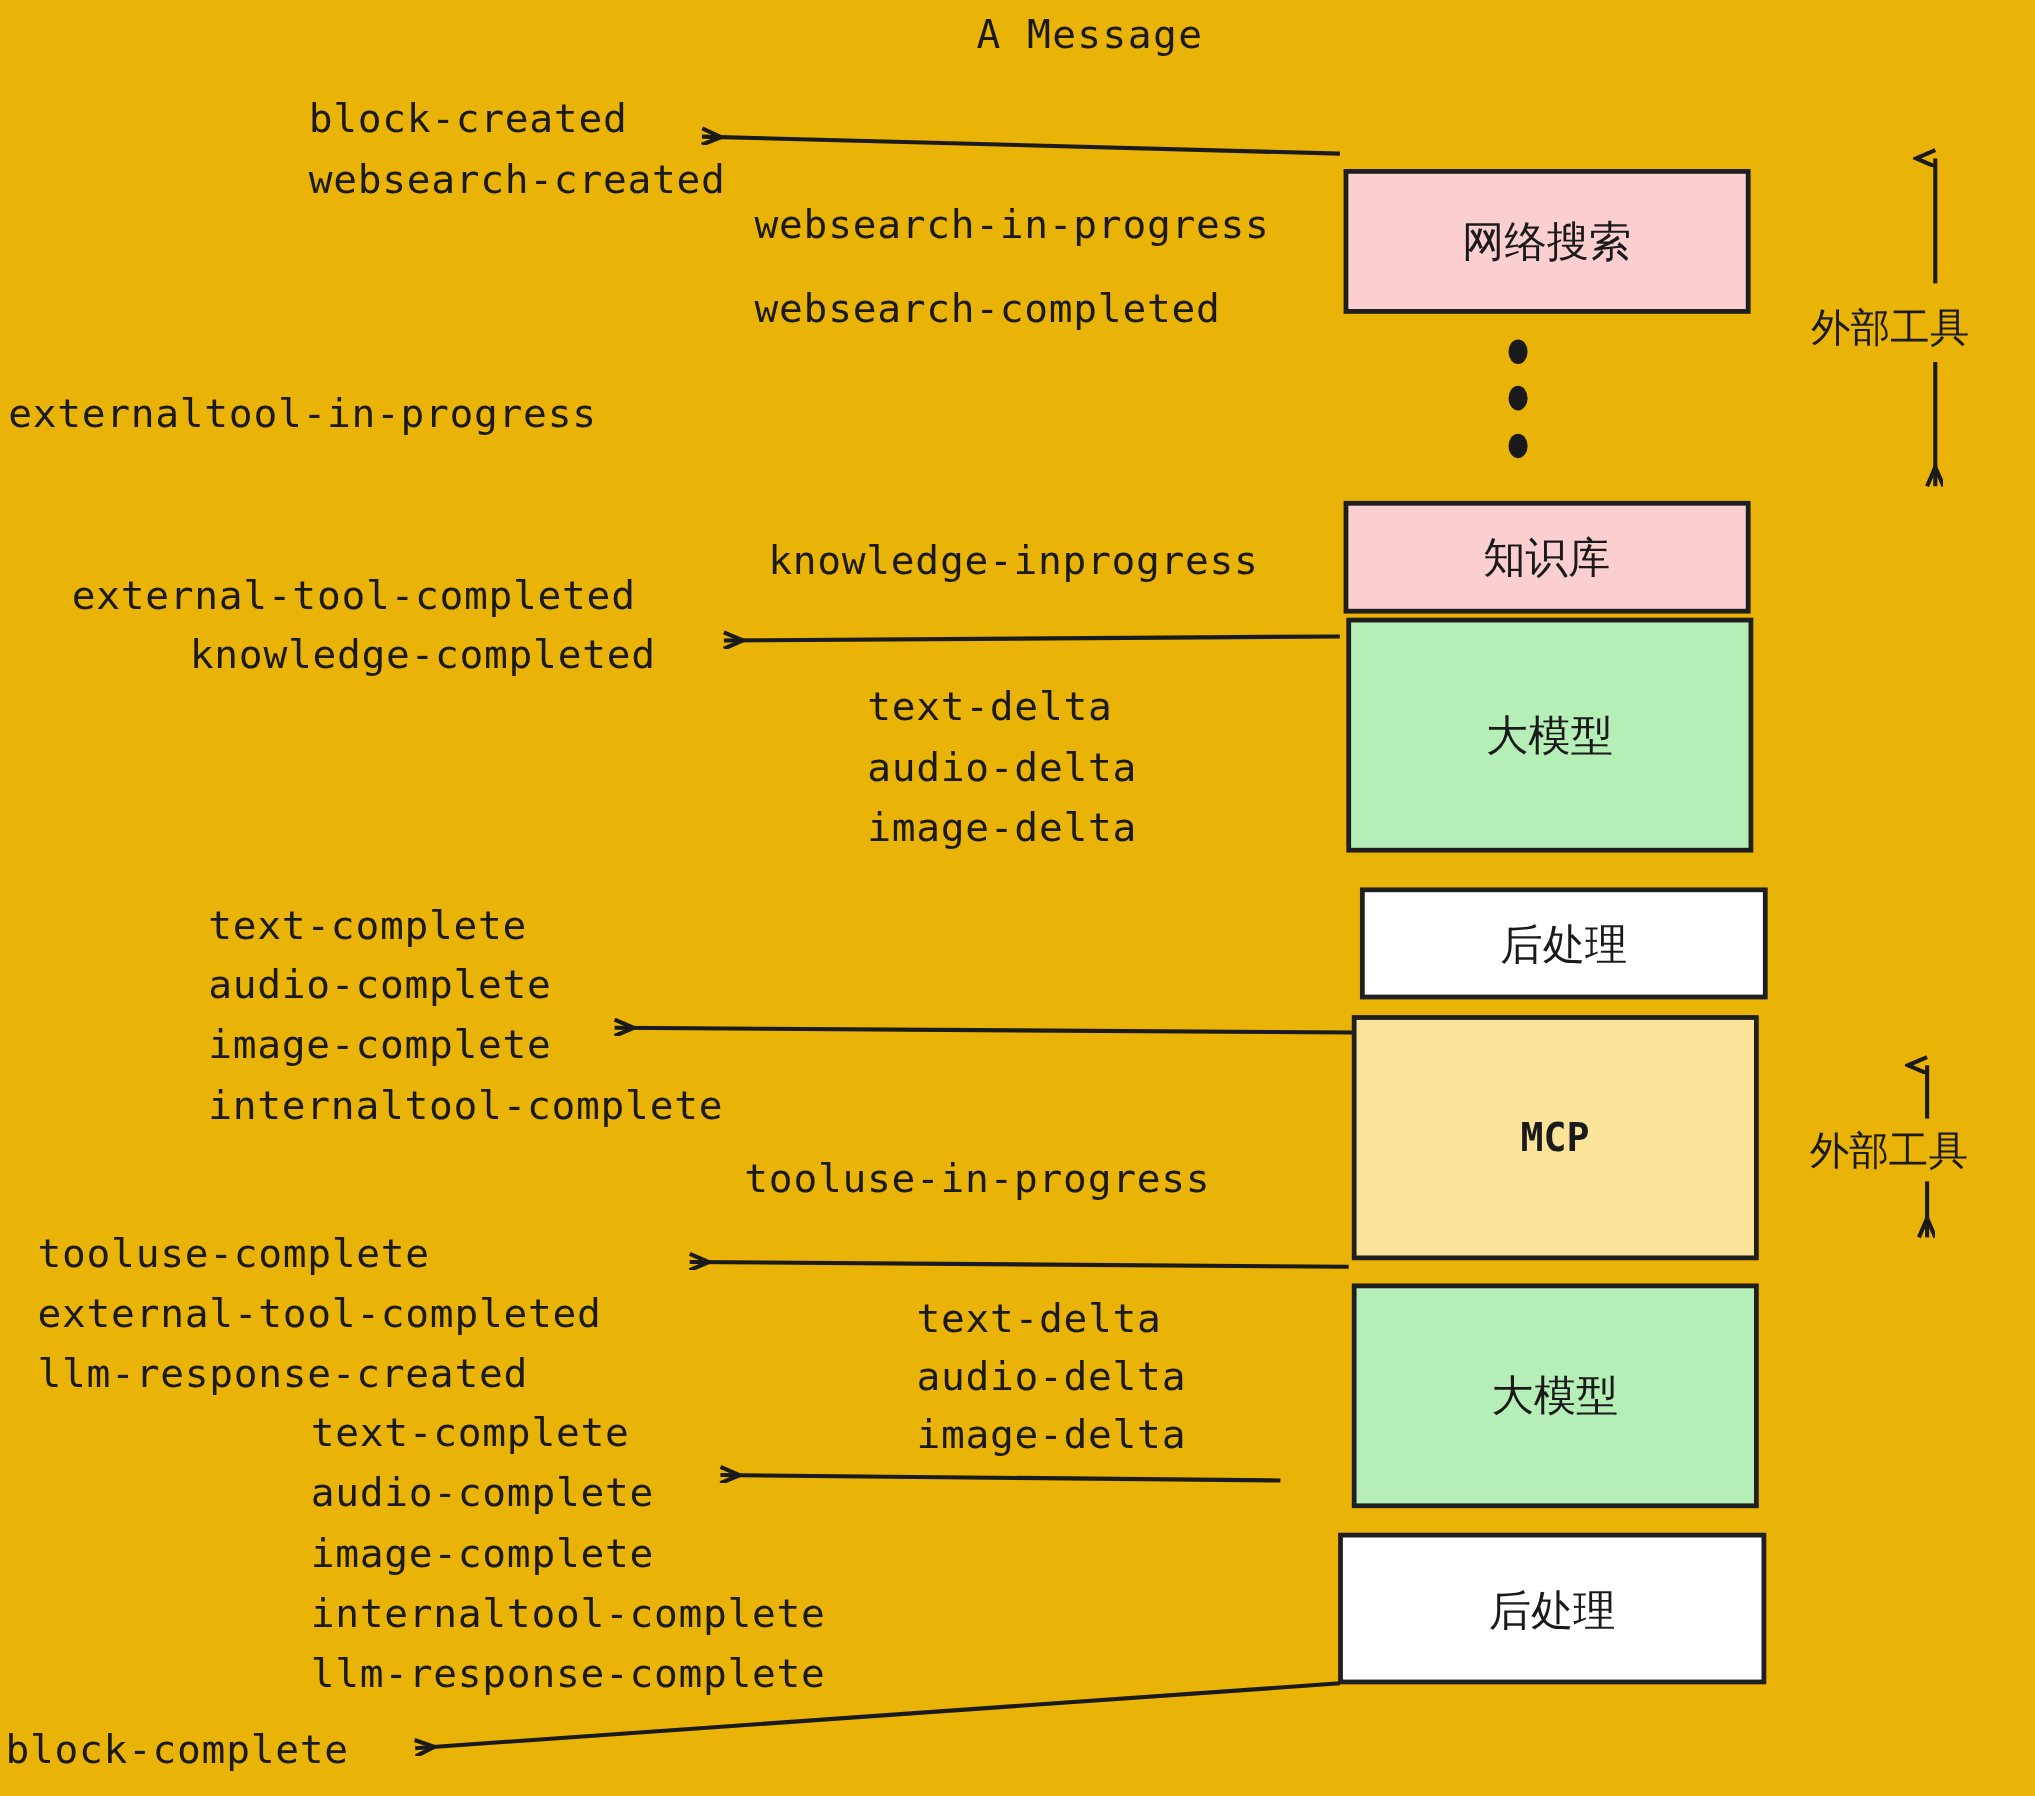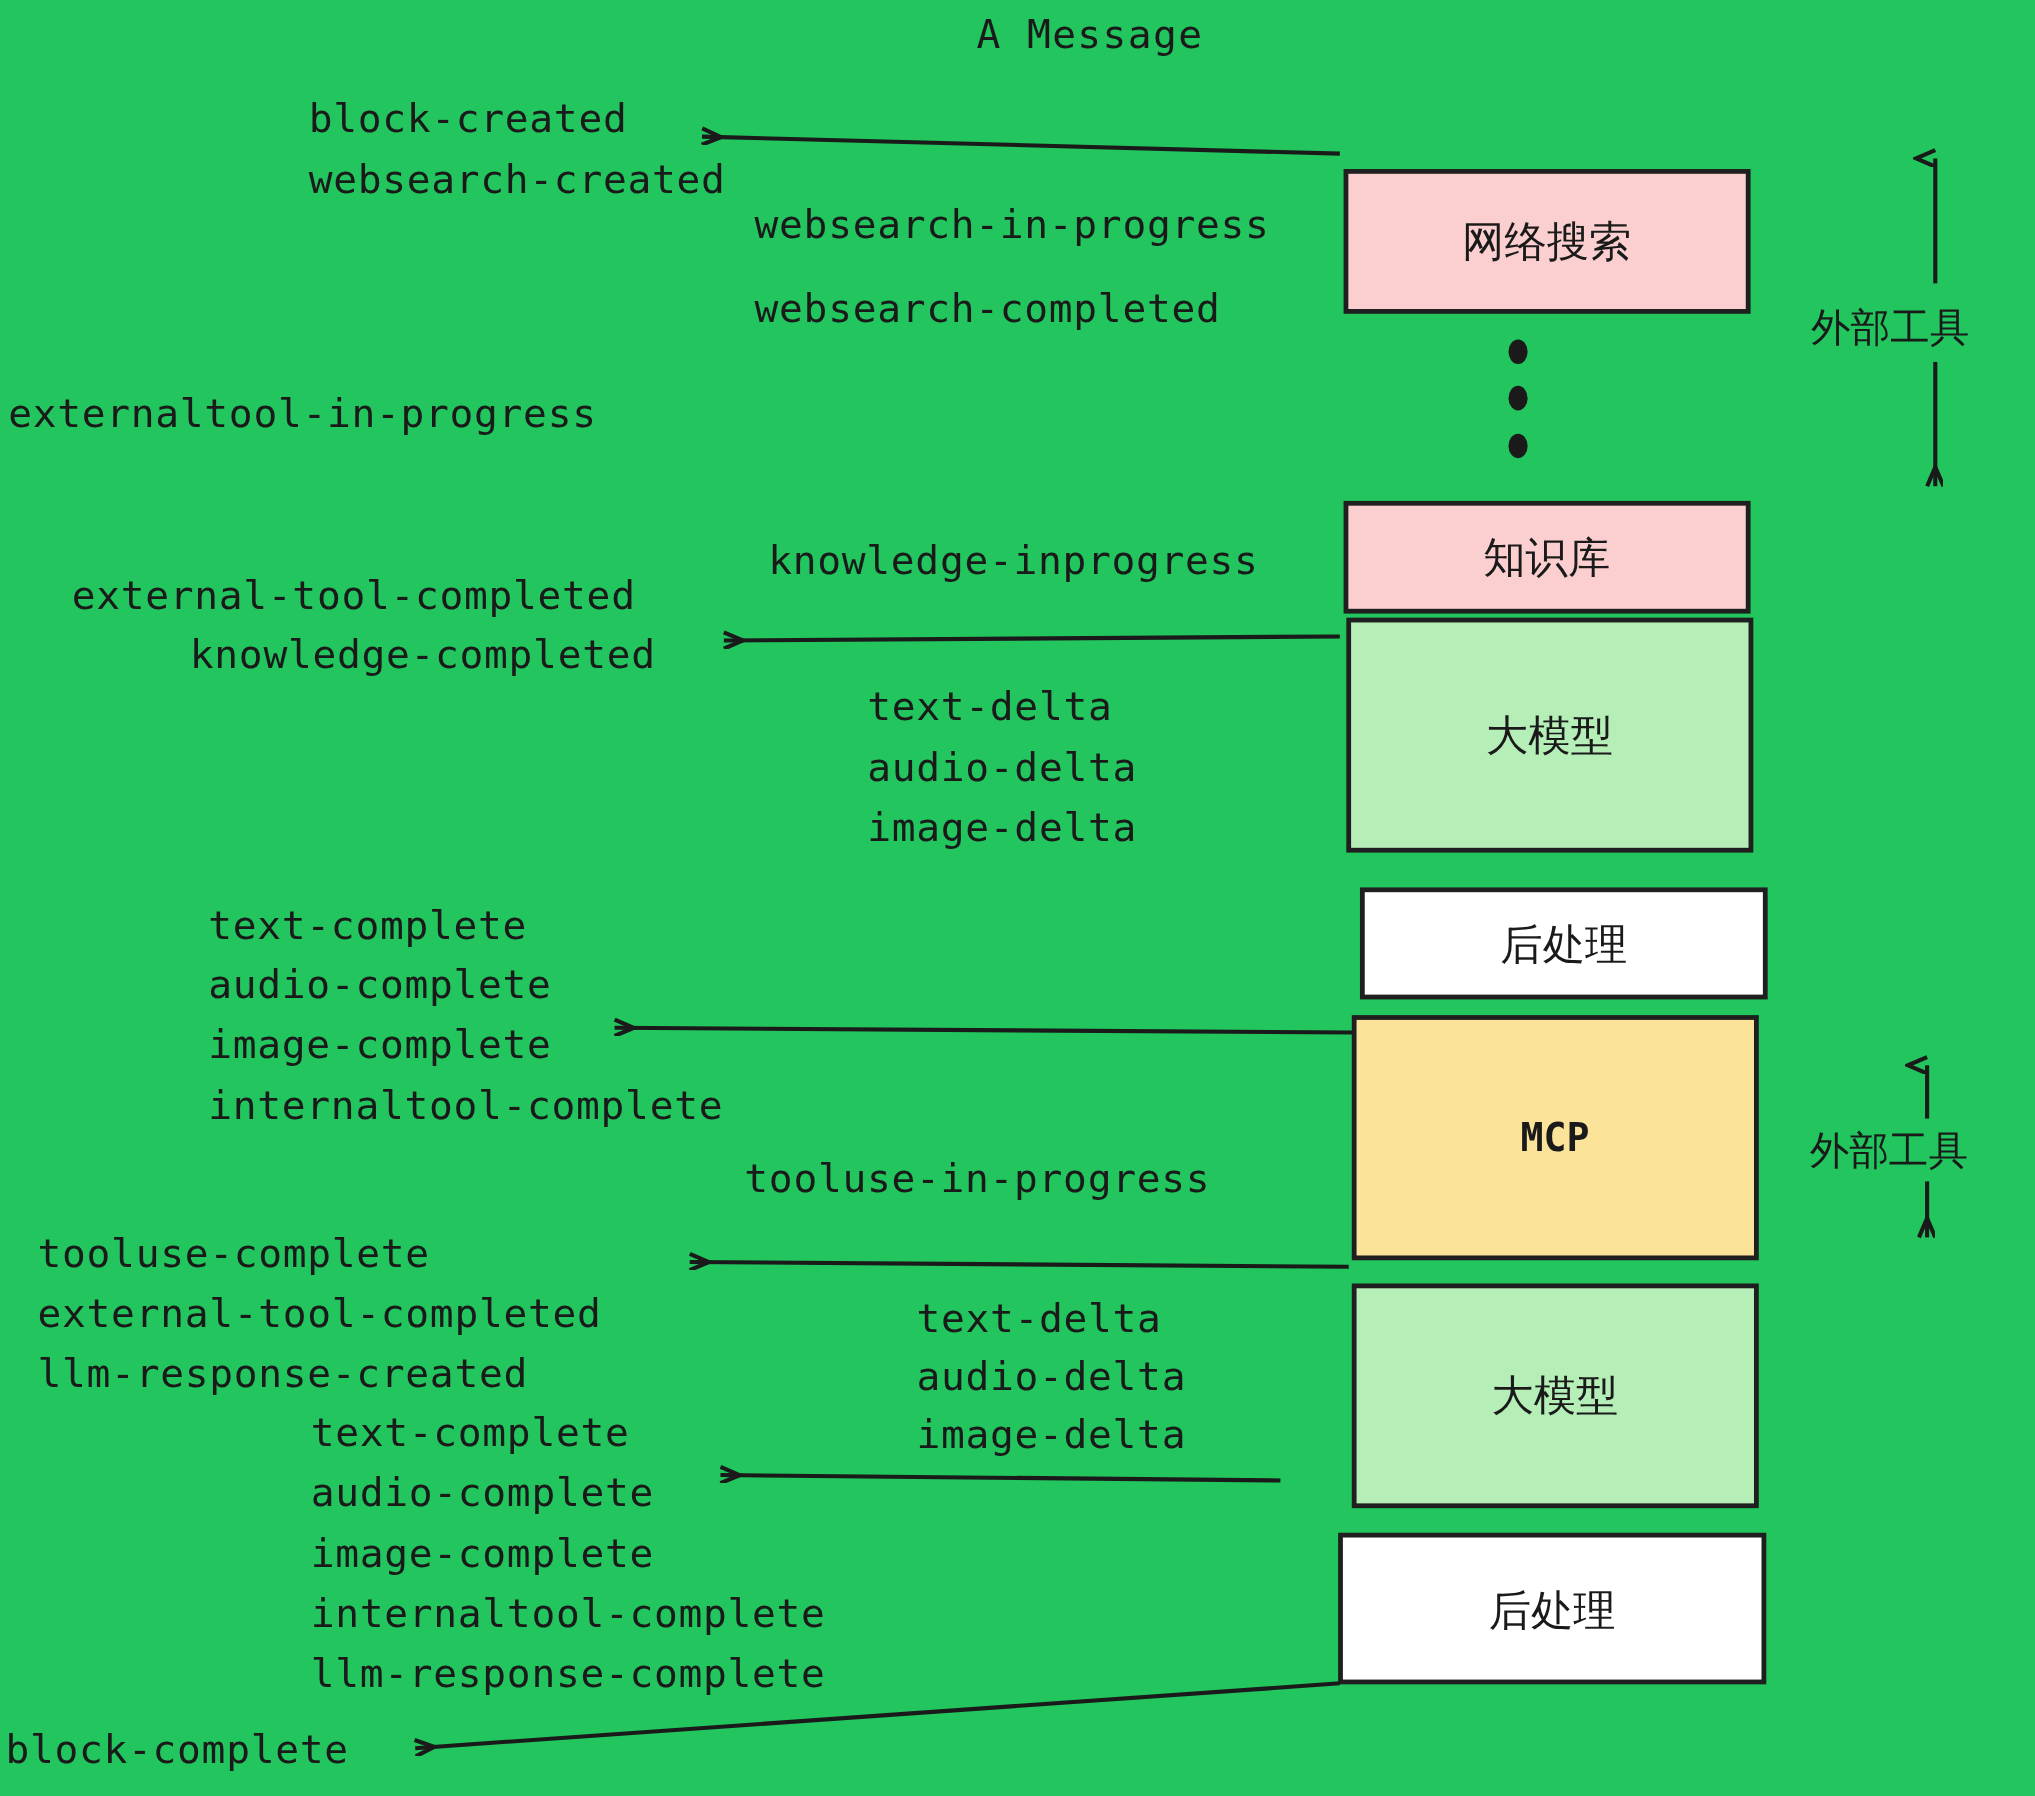--- a/index.html
+++ b/index.html
@@ -7,21 +7,21 @@
     padding: 0;
     background: #ffffff;
   }
   body {
     font-family: "DejaVu Sans Mono", monospace;
   }
   #stage {
     position: relative;
     width: 2035px;
     height: 1796px;
-    background: #22c55e;
+    background: #eab308;
     overflow: hidden;
   }
   svg#diagram {
     position: absolute;
     left: 0;
     top: 0;
     width: 2035px;
     height: 1796px;
   }
   .evt {

